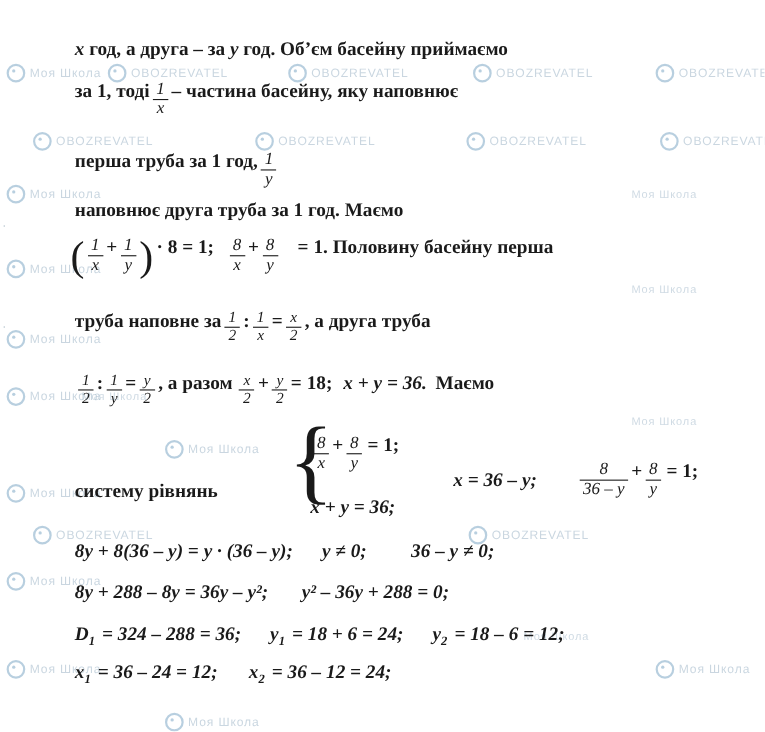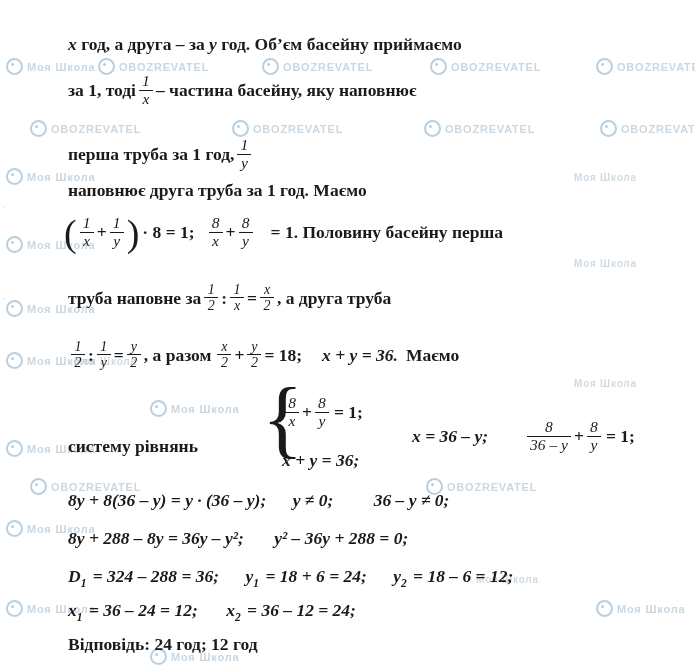--- a/index.html
+++ b/index.html
@@ -48,21 +48,21 @@
     content: "";
     position: absolute;
     left: 3px;
     top: 3px;
     width: 3px;
     height: 3px;
     border-radius: 50%;
     background: #7fa8c6;
   }
   .wm.small { font-size: 10px; color: #a8bdcd; }
-  .wm.bold { font-weight: bold; letter-spacing: .8px; }
+  .wm.bold { font-weight: normal; letter-spacing: .8px; }
 
   
   #page {
     position: absolute;
     inset: 0;
     z-index: 10;
     padding: 6px 8px 0 6px;
     box-sizing: border-box;
   }
 
@@ -118,21 +118,21 @@
   }
 
   .sysbrace {
     position: absolute;
     font-size: 86px;
     line-height: .72;
     font-weight: 200;
     font-family: "Liberation Serif", serif;
   }
 
-  .inline-math { display: inline-flex; align-items: center; }
+  .inline-math { display: inline-flex; }
 
   .sub { font-size: 11.5px; vertical-align: sub; font-style: italic; }
 
   .dots-left {
     position: absolute;
     left: 2px;
     color: #b9c6d0;
     font-size: 11px;
     letter-spacing: 2px;
   }
@@ -360,21 +360,21 @@
       <span class="bar"></span>
       <span class="d">2</span>
     </span>
     <span class="bold">+</span>
     <span class="frac sm">
       <span class="n">y</span>
       <span class="bar"></span>
       <span class="d">2</span>
     </span>
     <span class="bold">= 18;</span>
-    <span class="bold ital" style="margin-left:20px;">x + y = 36.</span>
+    <span class="bold ital" style="margin-left:10px;">x + y = 36.</span>
     <span class="bold" style="margin-left:8px;">Маємо</span>
   </div>
 
   <div class="line" style="left:68px; top:438px;">
     <span class="bold">систему рівнянь</span>
   </div>
 
   <div class="sysbrace" style="left:262px; top:388px;">{</div>
 
   <div class="line inline-math" style="left:282px; top:396px;">
@@ -435,17 +435,14 @@
     <span class="bold ital" style="margin-left:2px;">= 18 – 6 = 12;</span>
   </div>
 
   <div class="line" style="left:68px; top:602px;">
     <span class="bold ital">x</span><span class="sub bold">1</span>
     <span class="bold ital" style="margin-left:2px;">= 36 – 24 = 12;</span>
     <span class="bold ital" style="margin-left:24px;">x</span><span class="sub bold">2</span>
     <span class="bold ital" style="margin-left:2px;">= 36 – 12 = 24;</span>
   </div>
 
-  <div class="line" style="left:68px; top:636px;">
-    <span class="bold">Відповідь: 24 год; 12 год</span>
-  </div>
 
 </div>
 
 </body></html>

